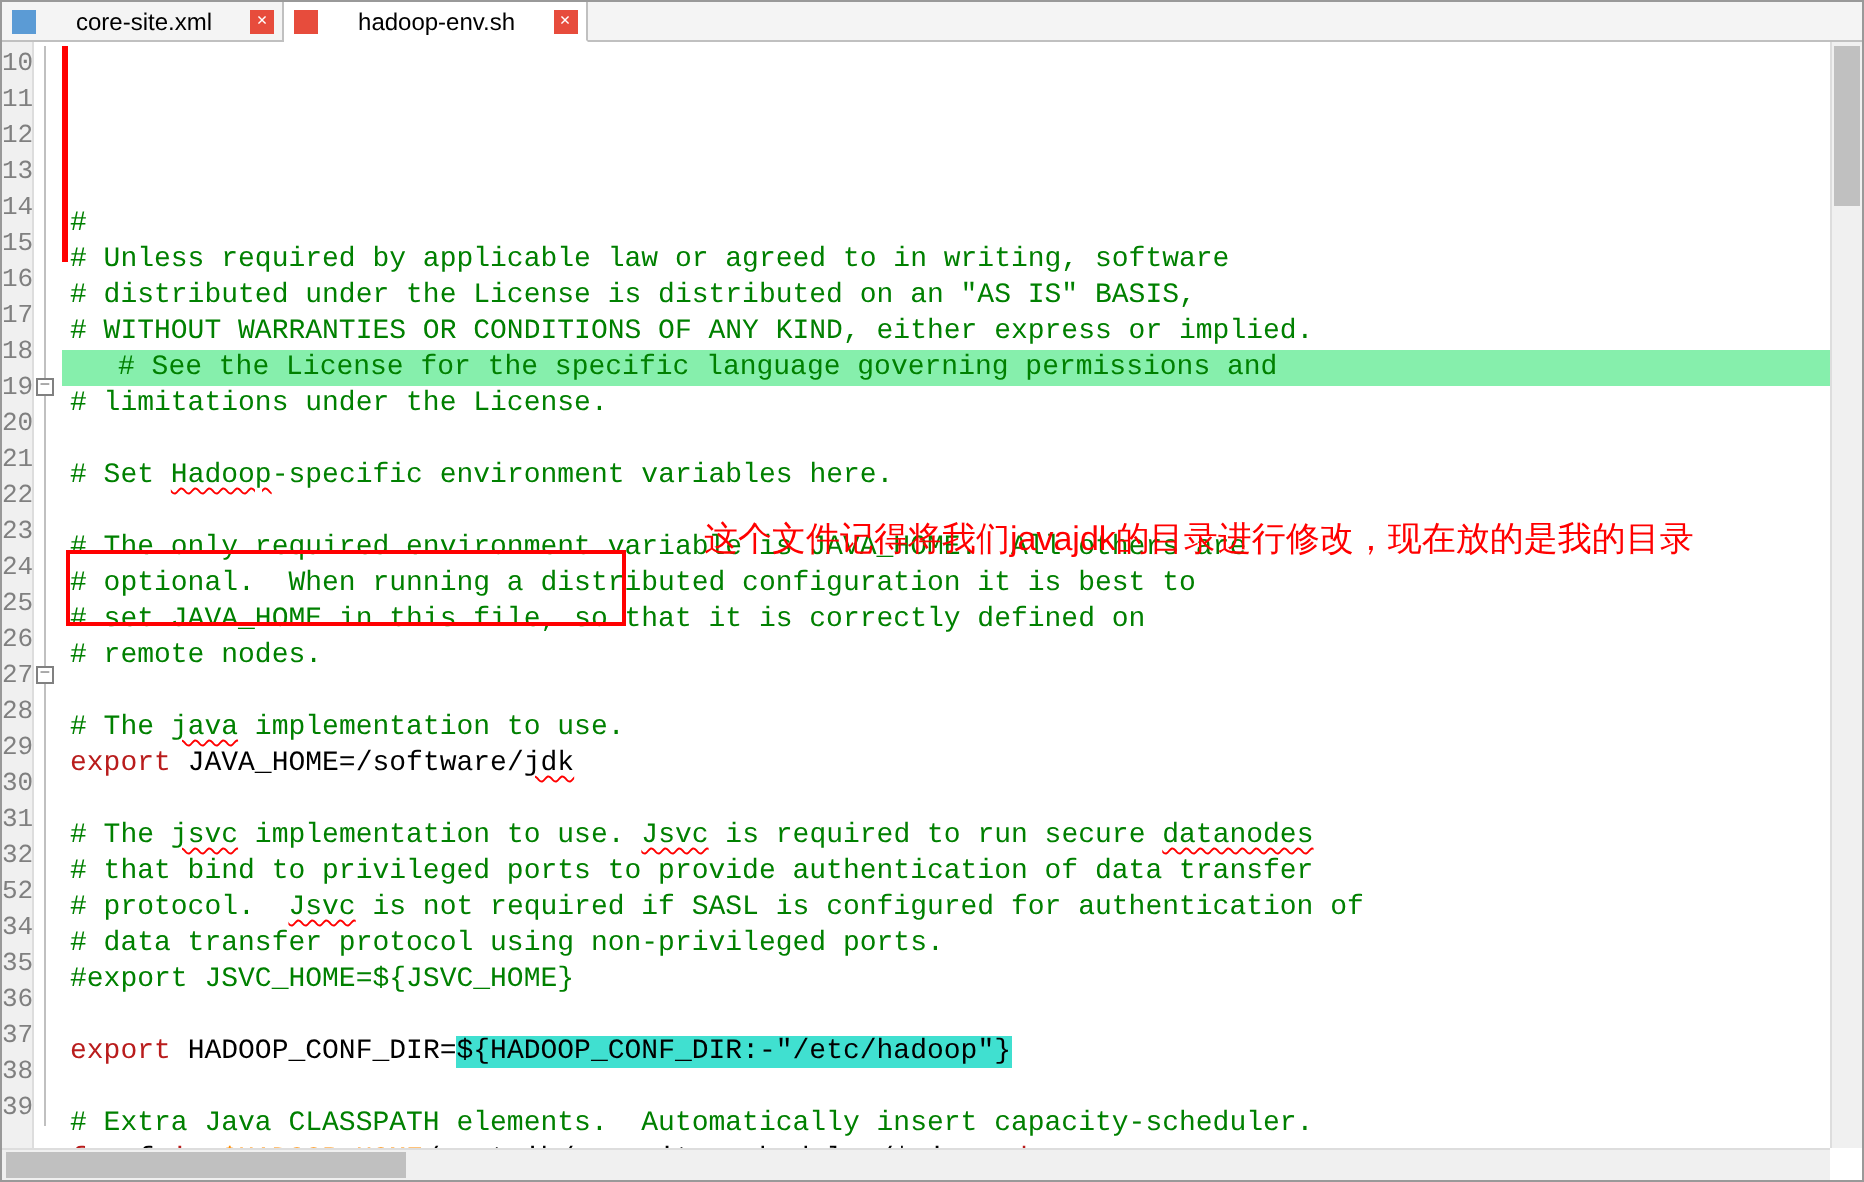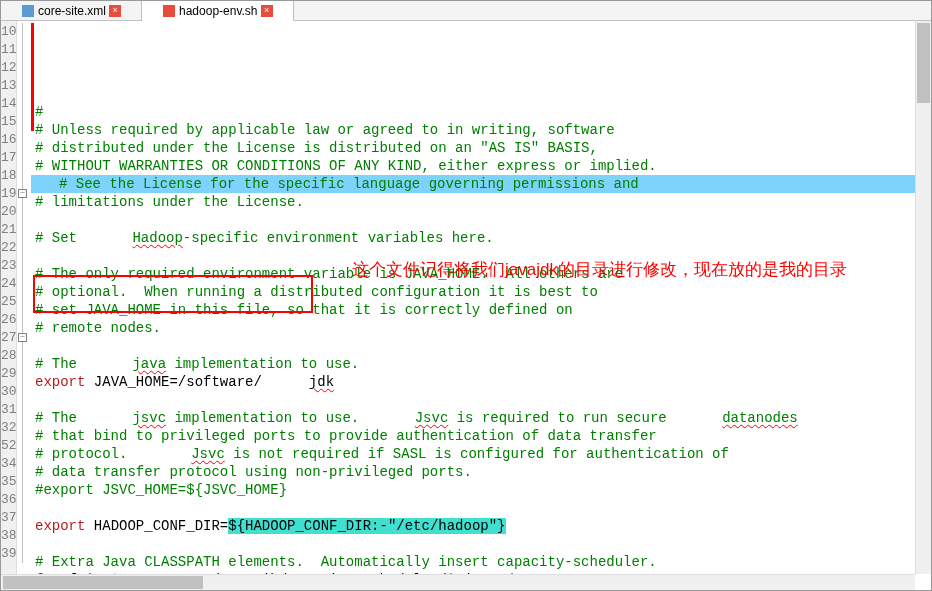--- a/index.html
+++ b/index.html
@@ -1,46 +1,46 @@
 <!DOCTYPE html>
 <html><head>
 <meta charset="utf-8">
 <style>
 * { margin:0; padding:0; box-sizing:border-box; }
 body { font-family:"Consolas","Courier New",monospace; font-size:14px; background:#fff; overflow:hidden; }
 .editor-window { width:932px; height:591px; display:flex; flex-direction:column; border:1px solid #999; position:relative; }
 .tabs { height:20px; background:#f4f4f4; border-bottom:1px solid #c0c0c0; display:flex; align-items:stretch; font-family:"SimSun","Arial"; font-size:12px; }
-.tab { display:flex; align-items:center; padding:0 20px; border-right:1px solid #c0c0c0; gap:3px; cursor:pointer; background:#f4f4f4; }
+.tab { display:flex; align-items:center; padding:0 4px; border-right:1px solid #c0c0c0; gap:19px; cursor:pointer; background:#f4f4f4; }
 .tab.active { background:#fff; border-bottom:1px solid #fff; margin-bottom:-1px; }
 .tab-icon { width:14px; height:14px; display:flex; align-items:center; justify-content:center; }
 .tab-icon.xml svg rect { fill:#5b9bd5; }
 .tab-icon.sh svg rect { fill:#e74c3c; }
 .tab-close { width:12px; height:12px; background:#e74c3c; color:#fff; display:flex; align-items:center; justify-content:center; font-size:9px; line-height:1; cursor:pointer; }
 .editor-body { flex:1; display:flex; overflow:hidden; }
 .gutter { width:16px; background:#f0f0f0; border-right:1px solid #ddd; text-align:right; color:#808080; font-size:13px; padding-top:2px; user-select:none; }
 .gutter .ln { height:18px; line-height:18px; padding-right:8px; }
 .fold-col { width:14px; background:#fff; padding-top:2px; user-select:none; position:relative; }
 .fold-col .cell { height:18px; position:relative; }
 .fold-box { position:absolute; left:1px; top:4px; width:9px; height:9px; border:1px solid #808080; background:#fff; font-size:9px; line-height:7px; text-align:center; color:#808080; cursor:pointer; }
 .fold-line { position:absolute; left:5px; top:0; bottom:0; width:1px; background:#c0c0c0; }
 .code { flex:1; background:#fff; padding-top:2px; white-space:pre; overflow:hidden; position:relative; }
 .code .row { height:18px; line-height:18px; padding-left:4px; }
-.row.current { background:#7dd3fc;padding-left:28px; }
+.row.current { background:#86efac;padding-left:28px; }
 .c-comment { color:#008000; }
 .c-key { color:#b91c1c; }
 .c-hl { background:#40e0d0; color:#000; }
 .c-orange { color:#ff8c00; }
 .bracket-mark { position:absolute; left:0; width:3px; background:#ff0000; }
 .highlight-box { position:absolute; border:2px solid #ff0000; pointer-events:none; }
 .annotation { position:absolute; color:#ff0000; font-family:"Microsoft YaHei","SimSun",sans-serif; font-size:17px; line-height:22px; pointer-events:none; }
 .scrollbar-v { position:absolute; right:0; top:20px; bottom:16px; width:16px; background:#f0f0f0; border-left:1px solid #ddd; }
 .scrollbar-v .thumb { position:absolute; left:1px; right:1px; top:2px; height:80px; background:#c0c0c0; cursor:pointer; }
 .scrollbar-h { position:absolute; left:0; right:16px; bottom:0; height:16px; background:#f0f0f0; border-top:1px solid #ddd; }
 .scrollbar-h .thumb { position:absolute; top:1px; bottom:1px; left:2px; width:200px; background:#c0c0c0; cursor:pointer; }
-.wavy { text-decoration: underline wavy #ff0000 1px; text-underline-offset:2px;margin-left:47px; }
+.wavy { text-decoration: underline wavy #ff0000 1px; text-underline-offset:2px; }
 </style>
 </head>
 <body>
 
 <div class="editor-window">
 
   <div class="tabs" id="tabbar">
       <div class="tab">
         <span class="tab-icon xml">
           <svg width="14" height="14">

